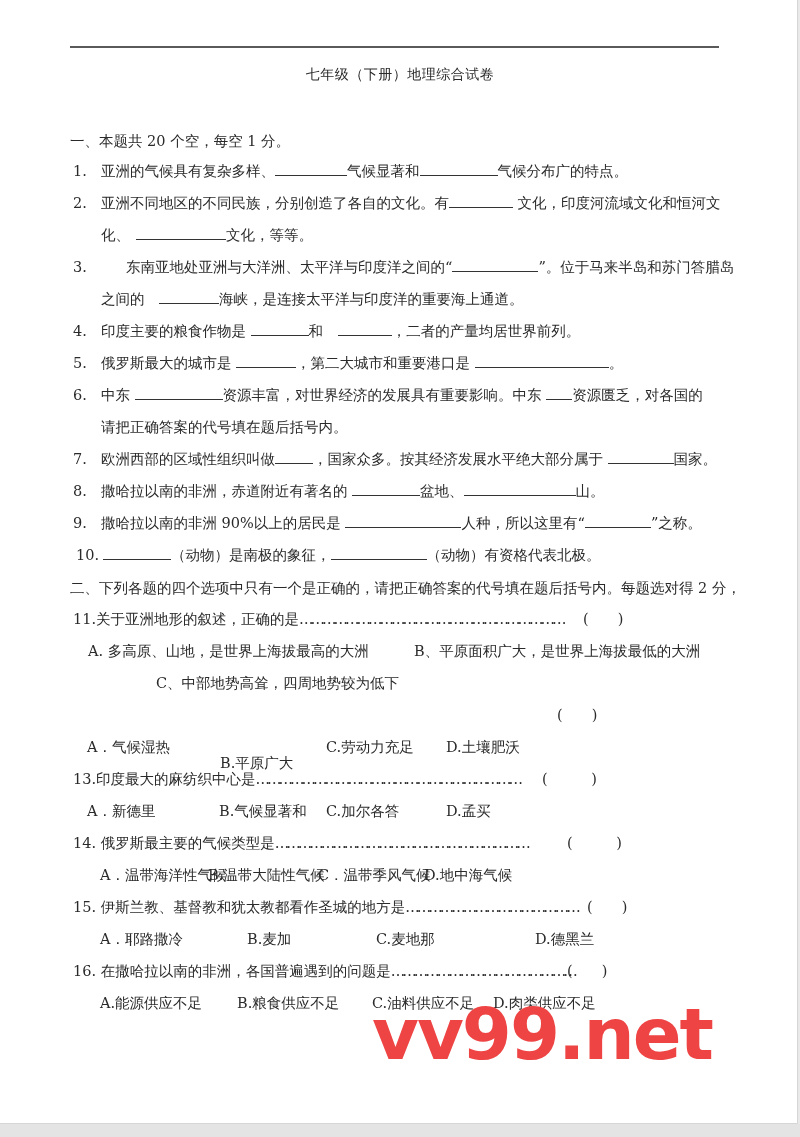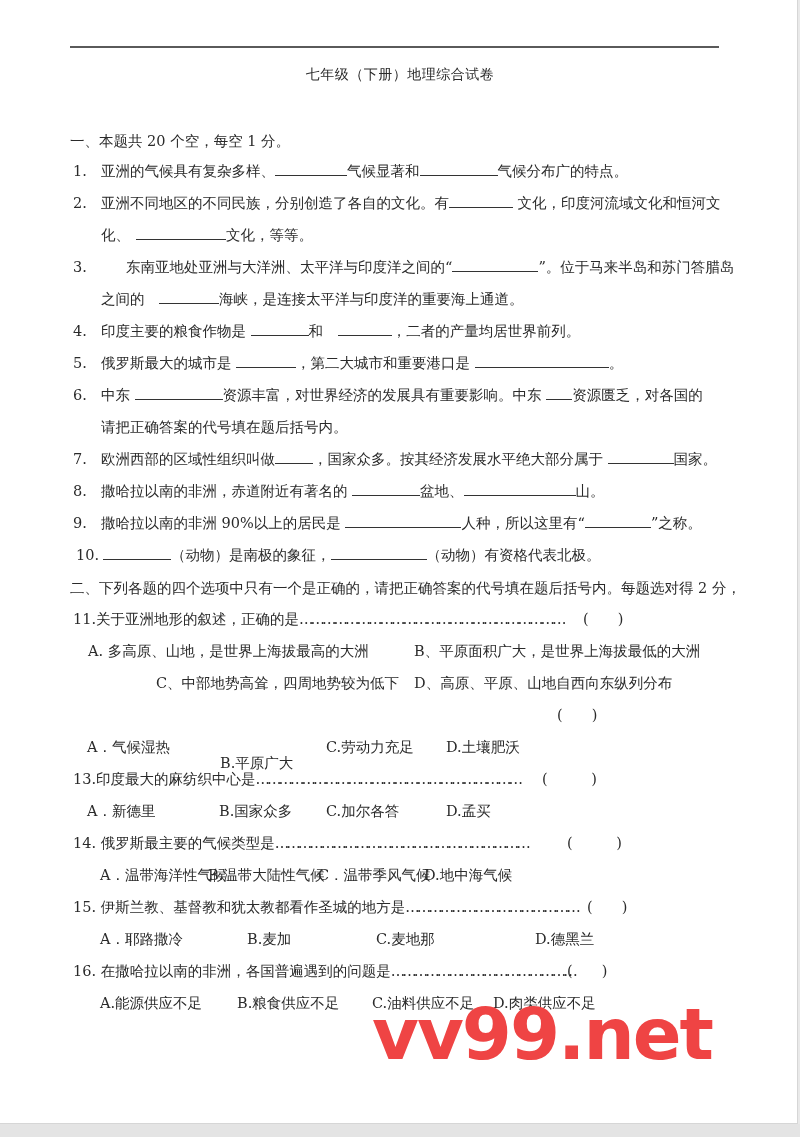--- a/index.html
+++ b/index.html
@@ -130,34 +130,33 @@
 
   <div class="line" style="left:70px; top:578px;">二、下列各题的四个选项中只有一个是正确的，请把正确答案的代号填在题后括号内。每题选对得 2 分，</div>
 
   <div class="line" style="left:73px; top:609px;">
     <span>11.关于亚洲地形的叙述，正确的是</span><span style="letter-spacing:-3px">……………………………………………………………</span>
   </div>
   <div class="line" style="left:583px; top:609px;">(　　)</div>
   <div class="opt line" style="left:88px; top:641px;">A.  多高原、山地，是世界上海拔最高的大洲</div>
   <div class="opt line" style="left:414px; top:641px;">B、平原面积广大，是世界上海拔最低的大洲</div>
   <div class="opt line" style="left:112px; top:673px;margin-left:44px;">C、中部地势高耸，四周地势较为低下</div>
-  <div class="opt line" style="left:414px; top:673px;">D、高原、平原、山地自西向东纵列分布</div>
 
   <div class="line" style="left:557px; top:705px;">(　　)</div>
   <div class="opt line" style="left:87px; top:737px;">A．气候湿热</div>
   <div class="opt line" style="left:220px; top:737px;margin-top:16px;">B.平原广大</div>
   <div class="opt line" style="left:326px; top:737px;">C.劳动力充足</div>
   <div class="opt line" style="left:446px; top:737px;">D.土壤肥沃</div>
 
   <div class="line" style="left:73px; top:769px;">
     <span>13.印度最大的麻纺织中心是</span><span style="letter-spacing:-3px">……………………………………………………………</span>
   </div>
   <div class="line" style="left:542px; top:769px;">(　　　)</div>
   <div class="opt line" style="left:87px; top:801px;">A．新德里</div>
-  <div class="opt line" style="left:219px; top:801px;">B.国家众多</div>
+  <div class="opt line" style="left:219px; top:801px;">B.气候显著和</div>
   <div class="opt line" style="left:326px; top:801px;">C.加尔各答</div>
   <div class="opt line" style="left:446px; top:801px;">D.孟买</div>
 
   <div class="line" style="left:73px; top:833px;">
     <span>14. 俄罗斯最主要的气候类型是</span><span style="letter-spacing:-3px">…………………………………………………………</span>
   </div>
   <div class="line" style="left:567px; top:833px;">(　　　)</div>
   <div class="opt line" style="left:100px; top:865px;">A．温带海洋性气候</div>
   <div class="opt line" style="left:208px; top:865px;">B.温带大陆性气候</div>
   <div class="opt line" style="left:318px; top:865px;">C．温带季风气候</div>

